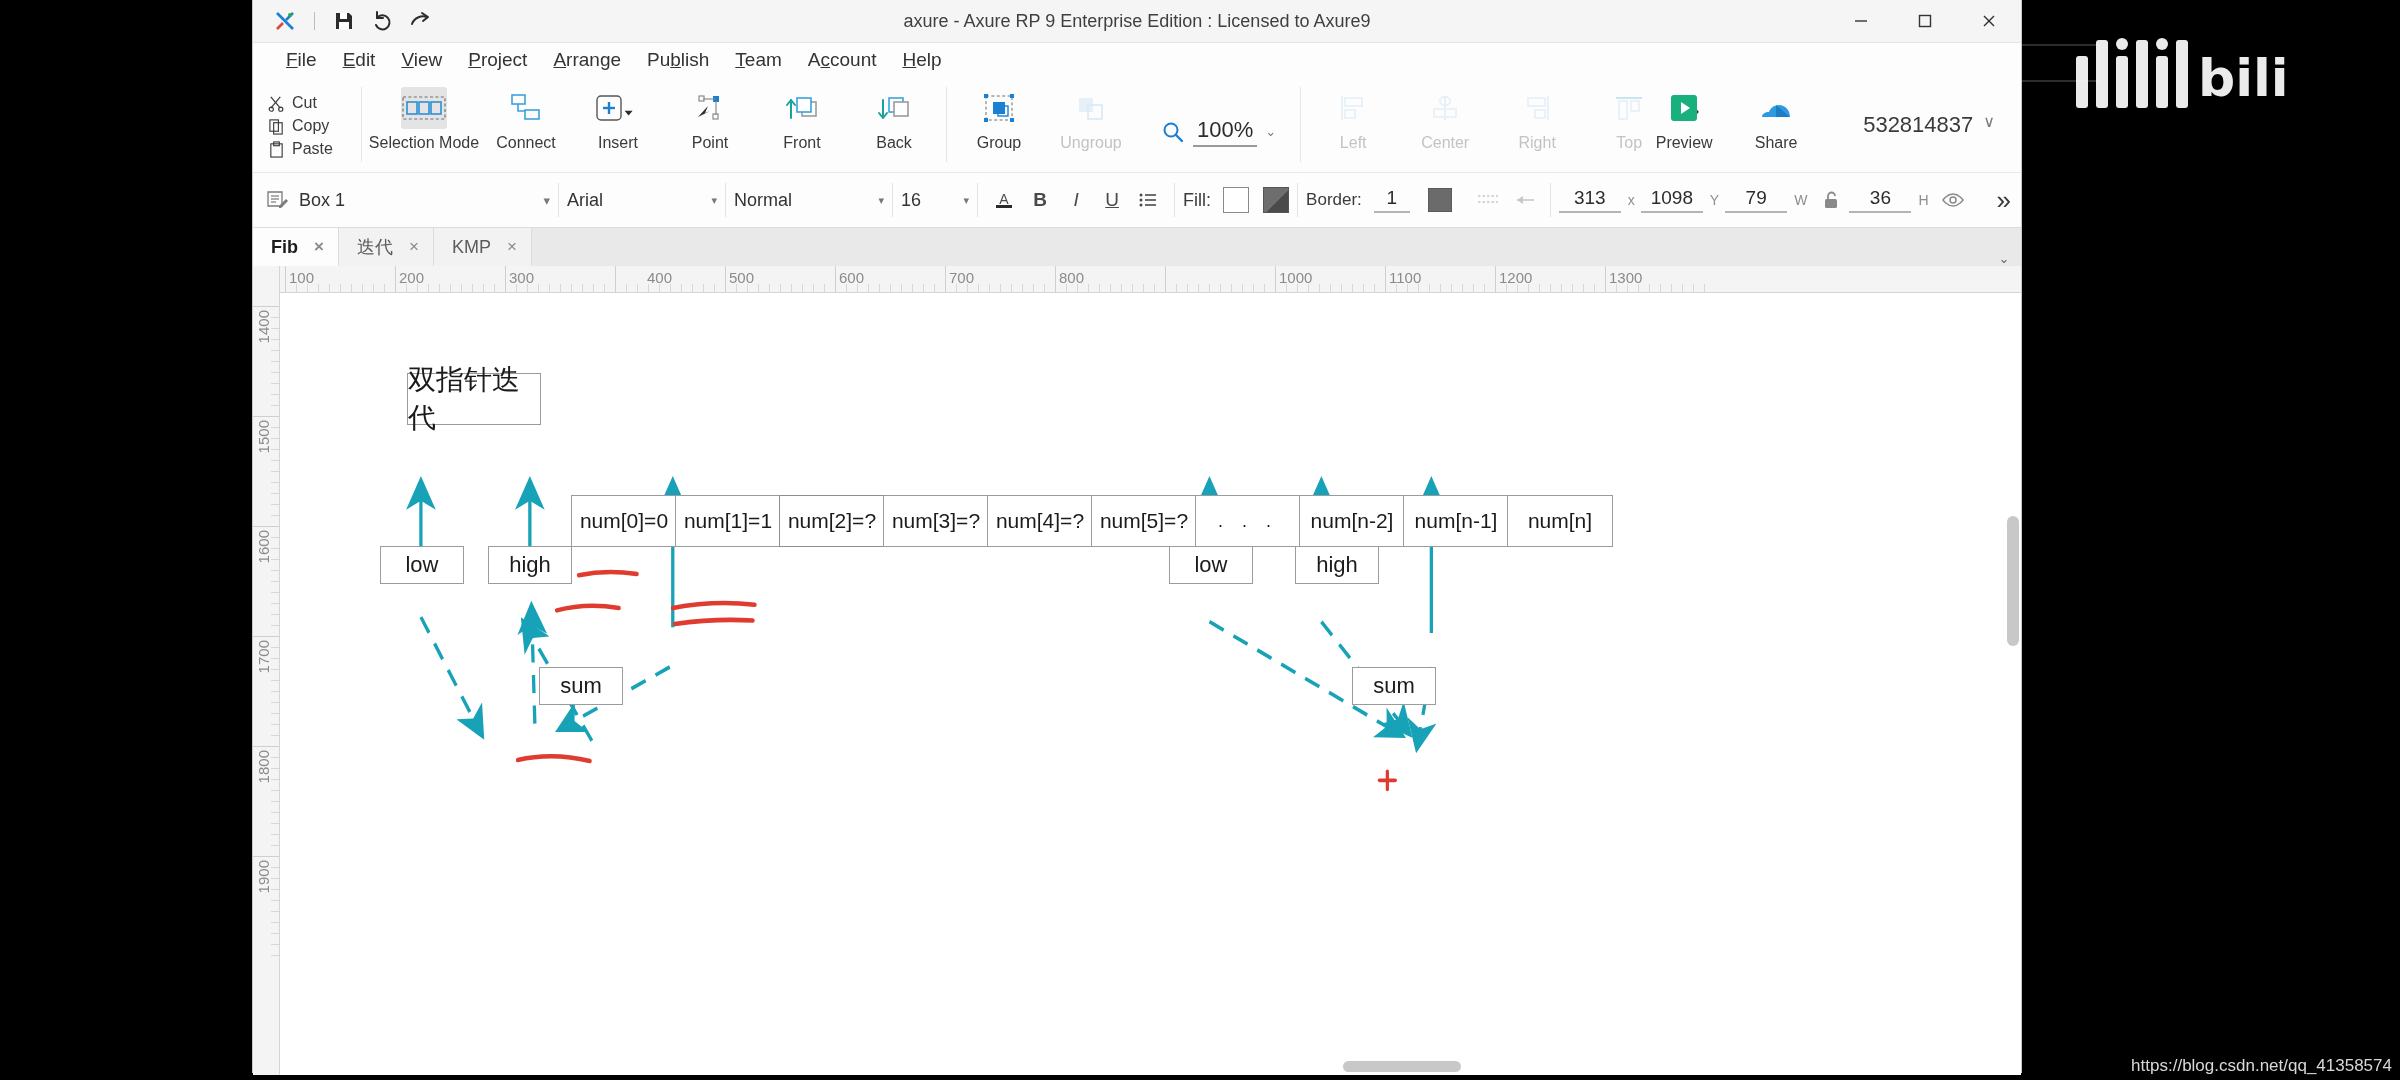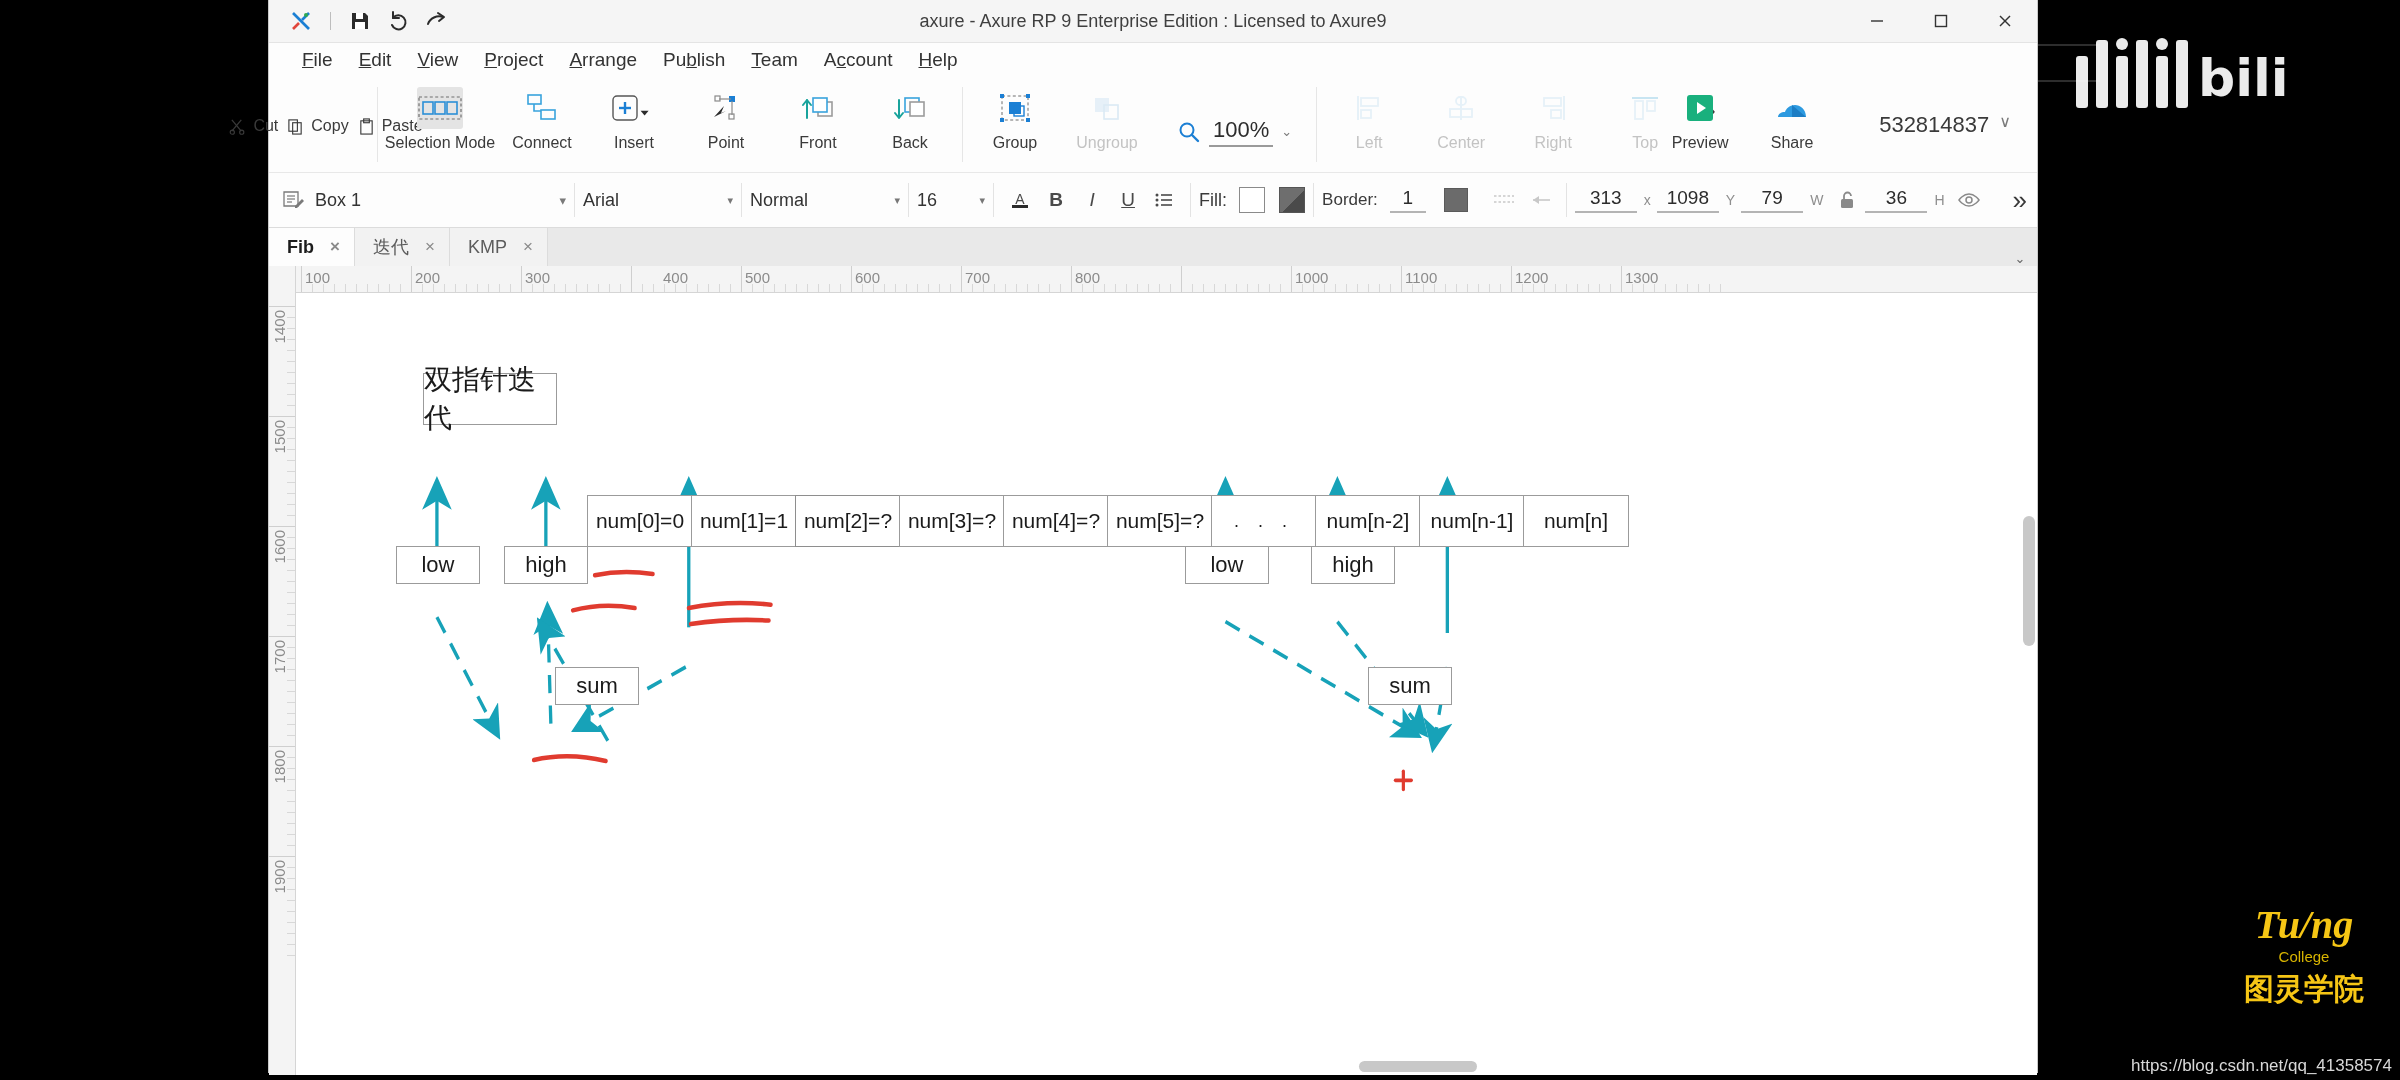--- a/index.html
+++ b/index.html
@@ -8,41 +8,41 @@
 
   
   .bili-logo{position:absolute;right:30px;top:30px;width:300px;height:90px;opacity:.92;}
   .tu-logo{position:absolute;right:36px;bottom:70px;text-align:center;}
   .tu-top{color:#f6c615;font-size:40px;font-weight:bold;font-style:italic;font-family:"Liberation Serif",serif;}
   .tu-sub{color:#d8b400;font-size:15px;}
   .tu-bottom{color:#f6c615;font-size:30px;font-weight:bold;margin-top:4px;}
   .blog-url{position:absolute;right:8px;bottom:4px;color:#d8d8d8;font-size:17px;}
 
   
-  .app{position:absolute;left:269px;top:0px;width:1768px;height:1072px;background:#a3a3a3;
+  .app{position:absolute;left:253px;top:0px;width:1768px;height:1072px;background:#a3a3a3;
        box-shadow:0 0 0 1px #c9c9c9;}
 
   
   .titlebar{position:relative;height:42px;background:#f5f5f5;border-bottom:1px solid #e4e4e4;}
   .tb-left{position:absolute;left:14px;top:0;height:42px;display:flex;align-items:center;gap:2px;}
   .tb-ico{width:36px;height:36px;display:flex;align-items:center;justify-content:center;cursor:pointer;}
   .tb-sep{width:1px;height:18px;background:#bdbdbd;margin:0 9px;}
   .tb-title{position:absolute;left:0;right:0;top:0;height:42px;line-height:42px;text-align:center;
       font-size:18px;color:#3f3f3f;}
   .tb-btns{position:absolute;right:0;top:0;height:42px;display:flex;}
   .tb-btn{width:64px;height:42px;display:flex;align-items:center;justify-content:center;cursor:pointer;}
 
   
   .menubar{height:34px;display:flex;align-items:center;padding-left:20px;gap:0;background:#fdfdfd;}
   .menu-item{font-size:19px;color:#333;padding:3px 13px;cursor:pointer;white-space:nowrap;}
   .menu-item u{text-decoration:underline;}
 
   
   .ribbon{height:95px;display:flex;align-items:stretch;background:#fdfdfd;border-bottom:1px solid #e8e8e8;position:relative;}
-  .clip-col{width:90px;padding:3px 0 0 12px;display:flex;flex-direction:row;justify-content:center;gap:3px;}
+  .clip-col{width:90px;padding:3px 0 0 12px;display:flex;flex-direction:column;justify-content:center;gap:3px;}
   .clip-row{display:flex;align-items:center;gap:7px;font-size:16px;color:#3a3a3a;cursor:pointer;padding:1px 3px;}
   .rib-sep{width:1px;background:#e6e6e6;margin:10px 6px 10px 6px;}
   .rib-grp{display:flex;align-items:flex-start;padding-top:7px;justify-content:space-between;}
   .rib-btn{width:92px;display:flex;flex-direction:column;align-items:center;gap:5px;cursor:pointer;padding-top:3px;}
   .rib-btn.wide{width:112px;}
   .rib-btn .ico{height:42px;display:flex;align-items:center;justify-content:center;}
   .rib-btn .lab{font-size:16px;color:#3a3a3a;white-space:nowrap;}
   .rib-btn.disabled .lab{color:#c3c3c3;}
   .rib-btn.disabled .ico{opacity:.35;}
   .rib-btn.sel .ico{background:#e4e4e4;border-radius:3px;}
@@ -122,25 +122,20 @@
       <rect x="66" y="10" width="12" height="68" rx="3"></rect>
       <rect x="86" y="26" width="12" height="52" rx="3"></rect>
       <rect x="106" y="10" width="12" height="68" rx="3"></rect>
       <circle cx="52" cy="14" r="6"></circle>
       <circle cx="92" cy="14" r="6"></circle>
     </g>
     <text x="128" y="66" fill="#ffffff" font-size="52" font-family="DejaVu Sans" font-weight="bold">bili</text>
   </svg>
   <div style="position:absolute;right:300px;top:44px;width:190px;height:34px;border:2px solid rgba(255,255,255,.35);opacity:.5;"></div>
 
-  <div class="tu-logo">
-    <div class="tu-top">Tu/ng</div>
-    <div class="tu-sub">College</div>
-    <div class="tu-bottom">图灵学院</div>
-  </div>
   <div class="blog-url">https://blog.csdn.net/qq_41358574</div>
 
   <div class="app">
 
     <div class="titlebar">
       <div class="tb-left">
         <div class="tb-ico">
           <svg width="24" height="24" viewBox="0 0 24 24">
             <path d="M4 4 L20 20" stroke="#1b7fd4" stroke-width="2.6" fill="none"></path>
             <path d="M20 4 L13 11" stroke="#1b7fd4" stroke-width="2.6" fill="none"></path>

